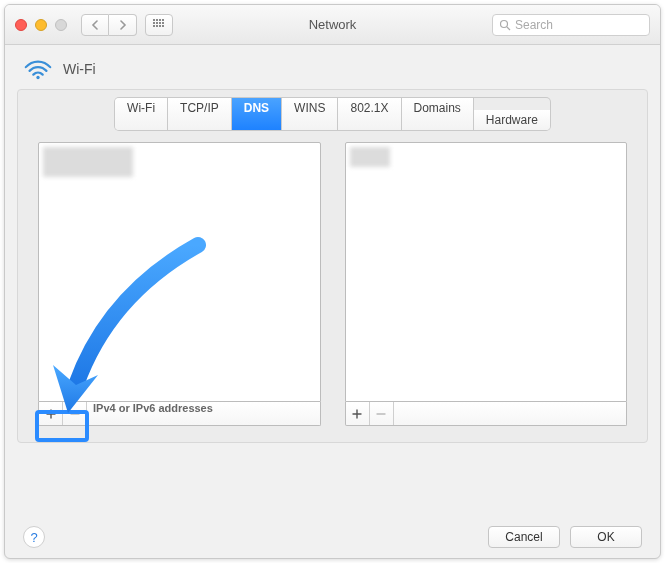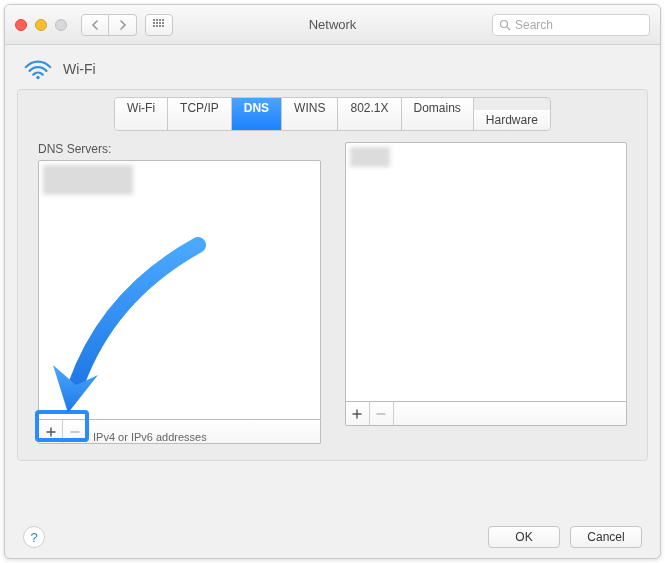--- a/index.html
+++ b/index.html
@@ -111,25 +111,26 @@
     position: relative;
   }
   .blur-content {
     width: 90px; height: 30px; margin: 4px;
     background: #dcdcdc;
     filter: blur(2px);
   }
   .blur-content.small { width: 40px; height: 20px; }
 
   .footer-row {
-    display: flex; align-items: flex-end;
+    display: flex; align-items: flex-start;
     border: 1px solid #bcbcbc; border-top: none;
     background: linear-gradient(#ffffff,#f6f6f6);
     height: 24px;
     border-radius: 0 0 2px 2px;
+    font-weight: bold;
   }
   .pm-group { display: flex; height: 100%; }
   .pm-btn {
     width: 24px; height: 100%;
     display: flex; align-items: center; justify-content: center;
     border-right: 1px solid #cfcfcf;
     font-size: 14px; color: #555;
   }
   .pm-btn.disabled { color: #bbb; }
   .footer-hint { font-size: 11px; color: #666; padding-left: 6px; }
@@ -236,21 +237,20 @@
         <div class="tab active">DNS</div>
         <div class="tab">WINS</div>
         <div class="tab">802.1X</div>
         <div class="tab">Domains</div>
         <div class="tab">Hardware</div>
       </div>
     </div>
 
     <div class="columns">
       <div class="col">
-        <div class="col-label">DNS Servers:</div>
         <div class="listbox">
           <div class="blur-content"></div>
         </div>
         <div class="footer-row">
           <div class="pm-group">
             <div class="pm-btn">
               <svg width="10" height="10" viewBox="0 0 10 10">
                   <path d="M5 1v8M1 5h8" stroke="#555" stroke-width="1.4" stroke-linecap="round"></path>
                 </svg>
             </div>
@@ -298,17 +298,17 @@
       <path d="M28 150 L5 130 L20 178 L50 140 Z" fill="url(#ag)"></path>
     </svg>
 
   </div>
 
   <div class="bottom-bar">
     <div class="help-btn">
       <span>?</span>
     </div>
     <div class="spacer"></div>
+    <div class="btn">Cancel</div>
     <div class="btn">OK</div>
-    <div class="btn">Cancel</div>
   </div>
 
 </div>
 
 </body></html>

